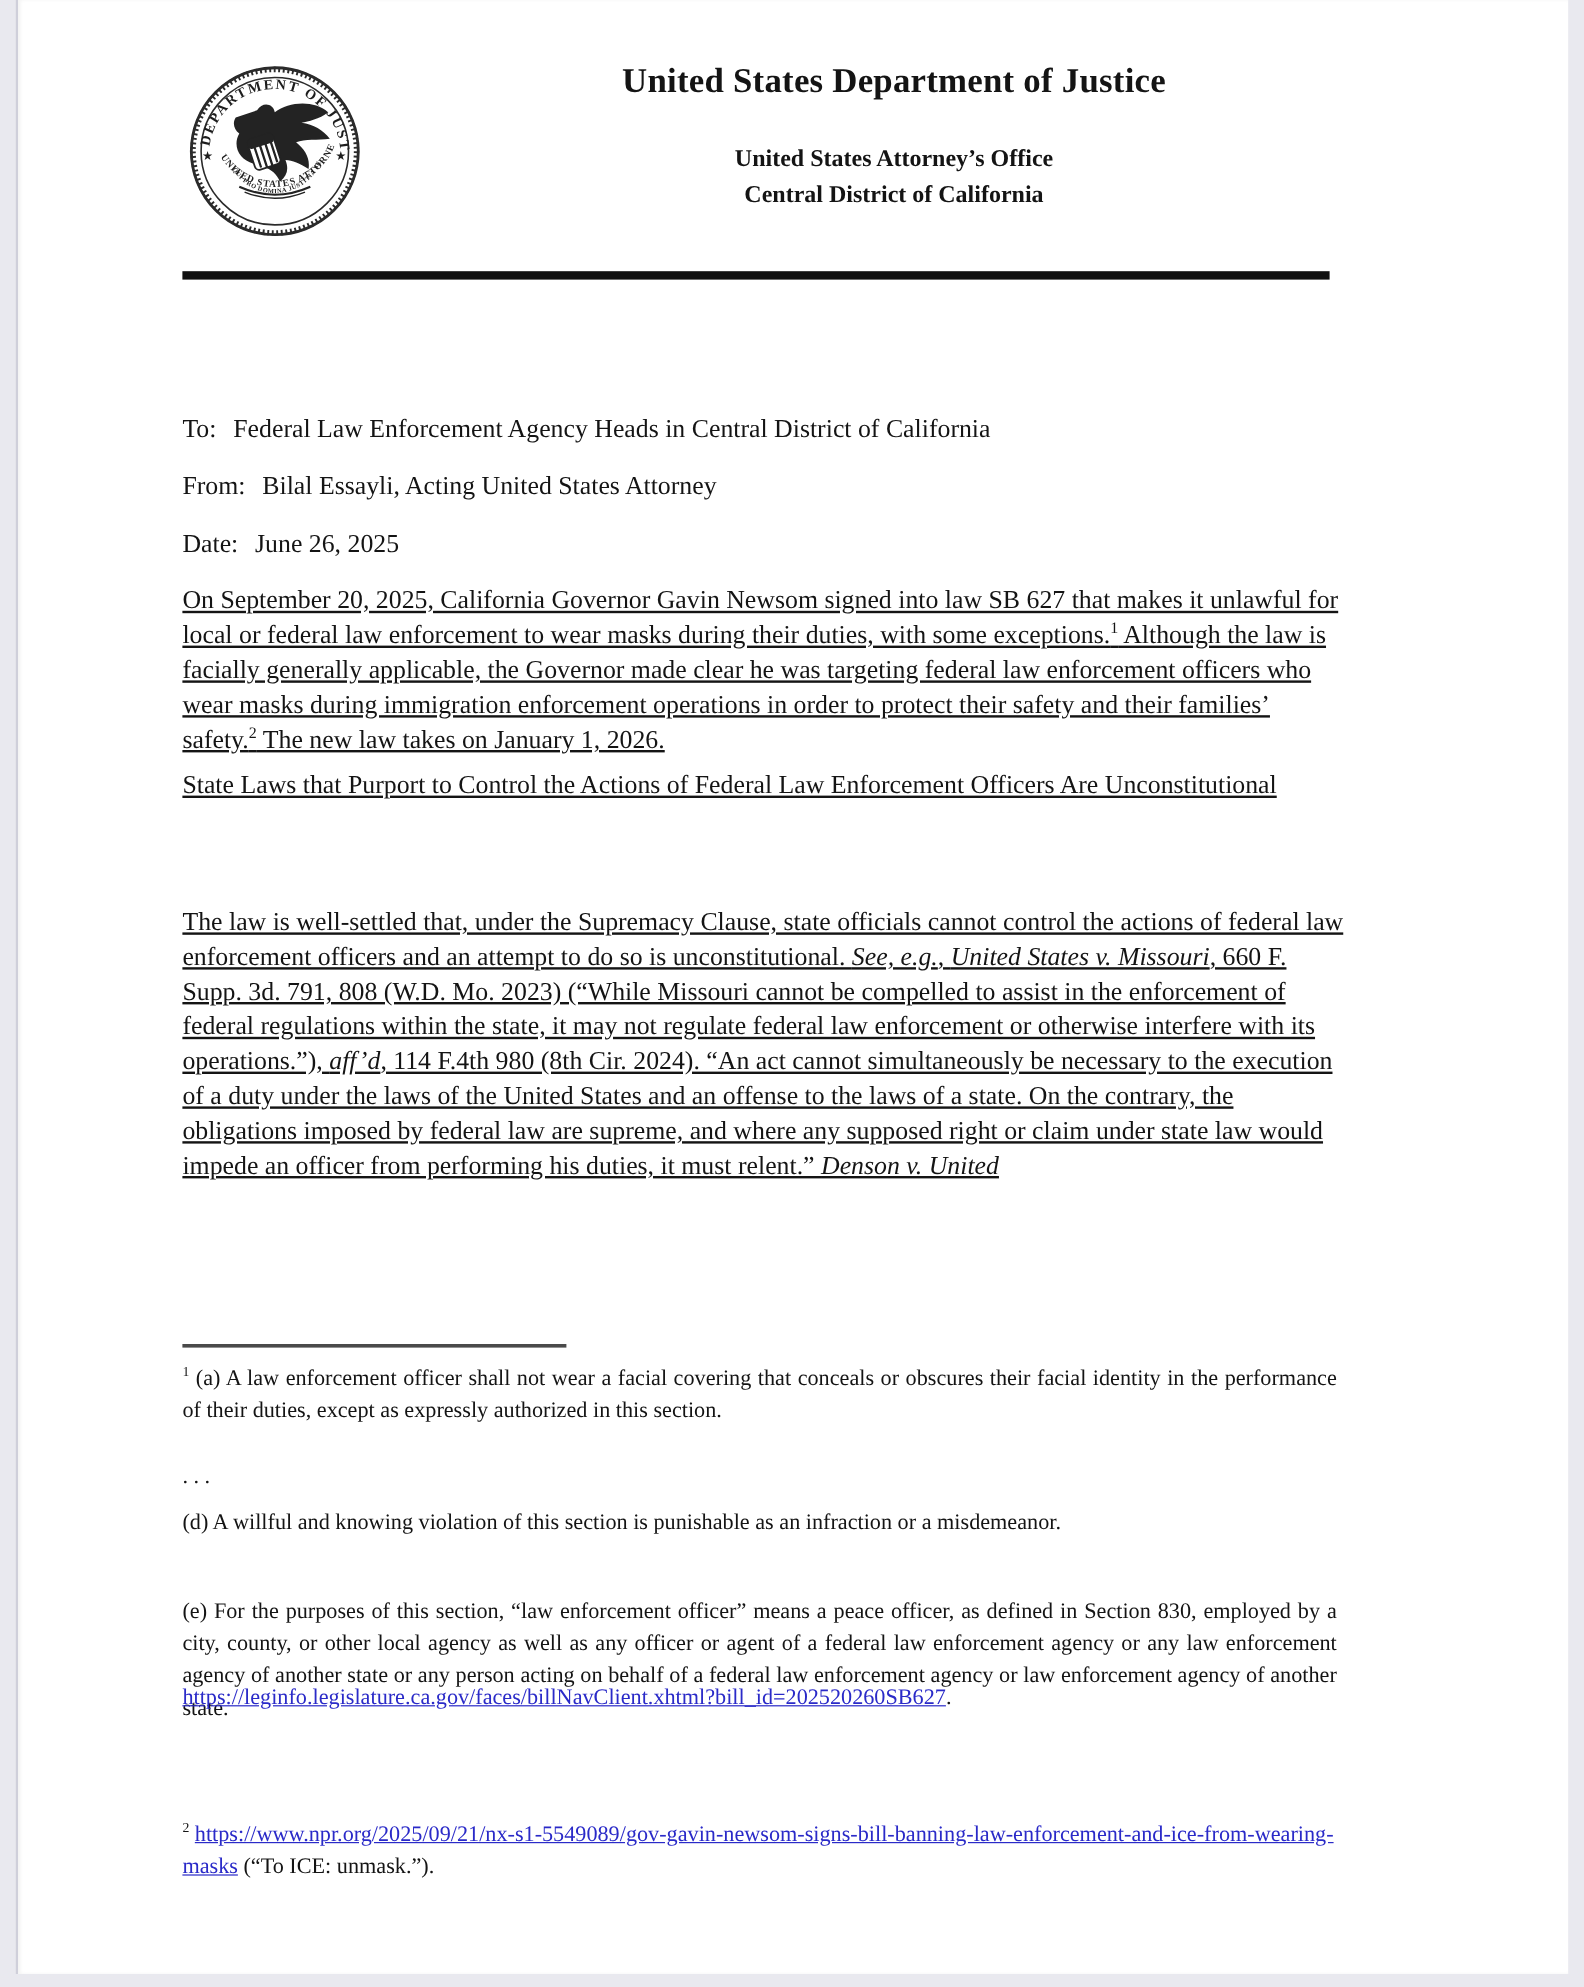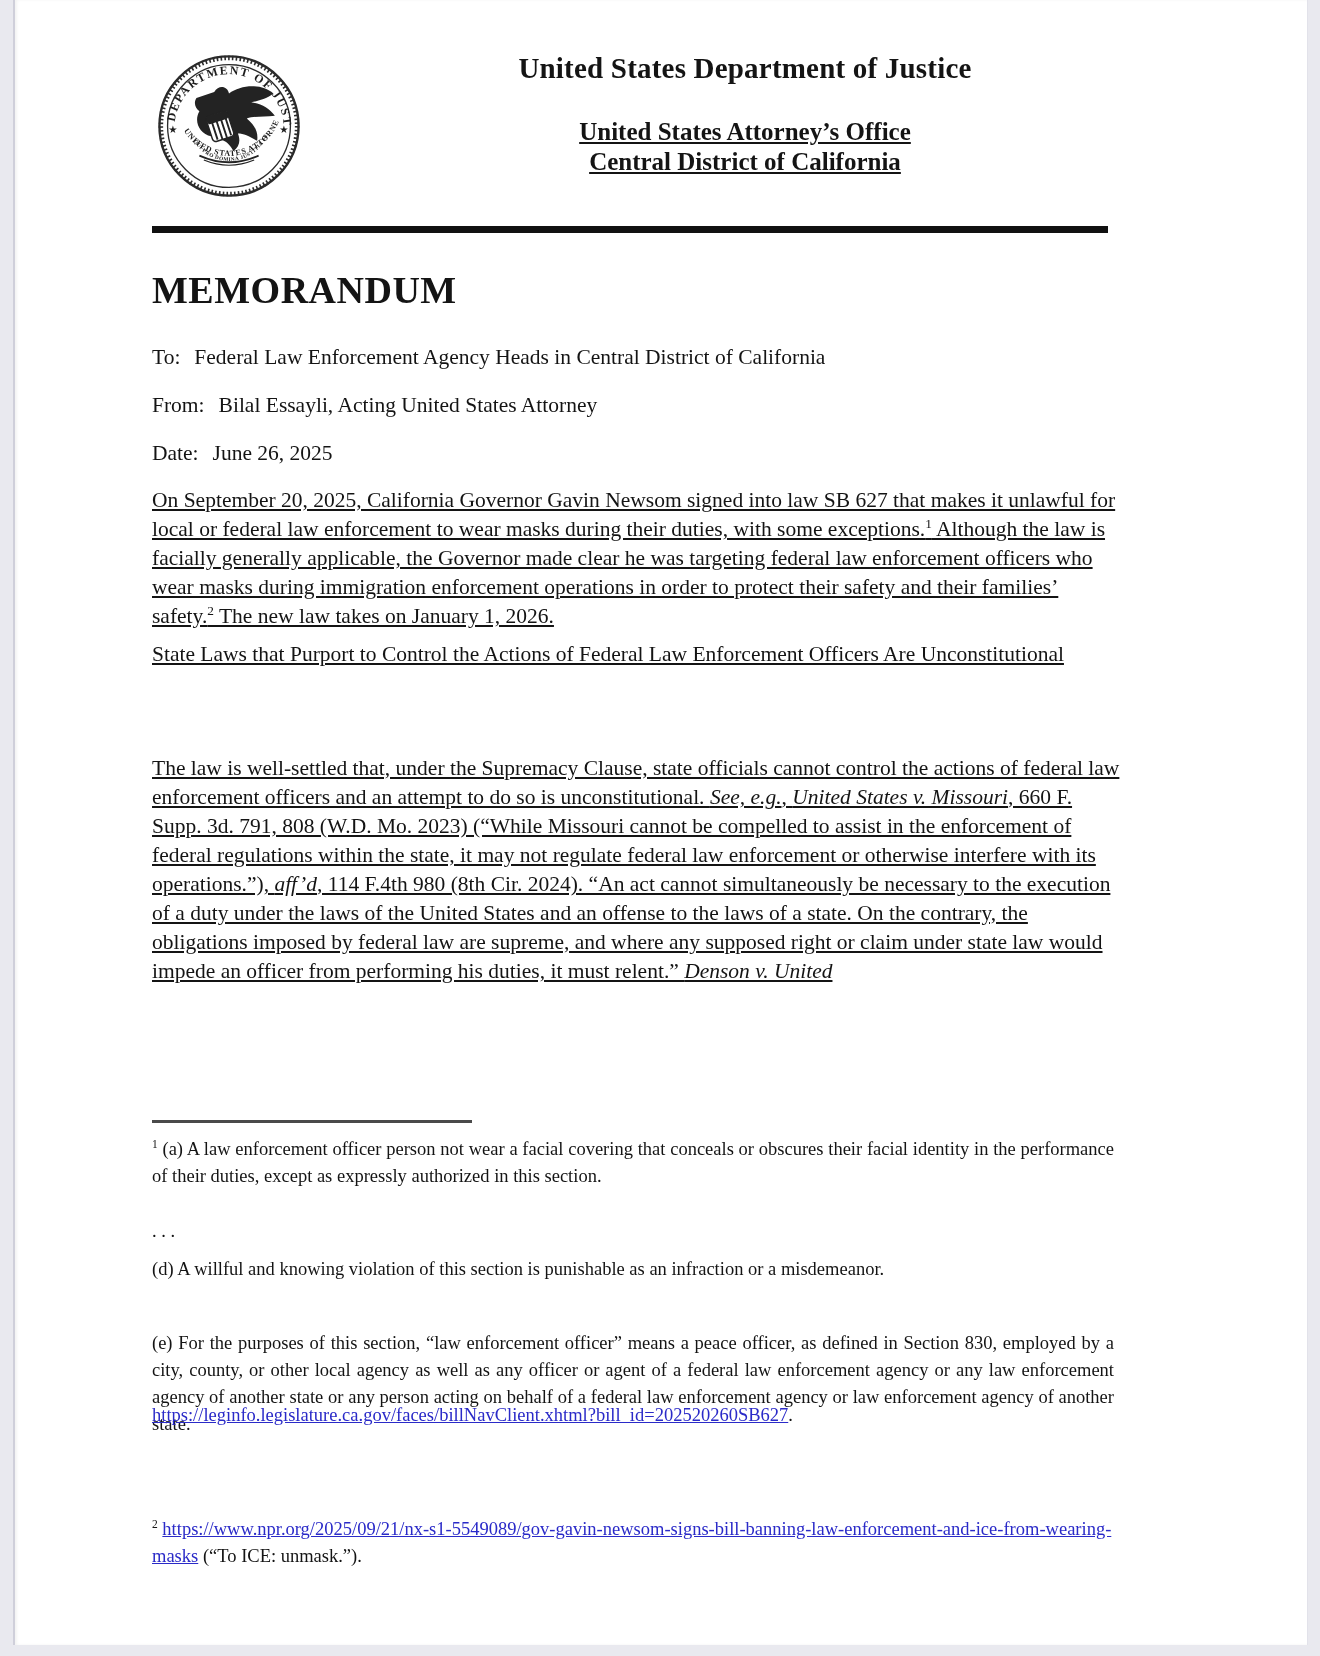--- a/index.html
+++ b/index.html
@@ -16,21 +16,21 @@
     border-left:2px solid #cfcfda;
     border-right:1px solid #e2e2ea;
     box-shadow:inset 2px 0 3px rgba(0,0,0,0.05);
   }
   .abs{position:absolute;}
 
   
   .seal-wrap{left:140px;top:50px;width:148px;height:152px;}
   .header-block{left:390px;top:52px;width:680px;text-align:center;}
   .hdr-title{font-size:29px;font-weight:bold;letter-spacing:0.2px;}
-  .hdr-sub{font-size:25px;font-weight:bold;line-height:30px;text-decoration:underline;}
+  .hdr-sub{font-size:20px;font-weight:bold;line-height:30px;}
   .hdr-sub-wrap{margin-top:32px;}
   .rule{left:137px;top:226px;width:956px;height:7px;background:#111111;}
 
   
   .memo-title{left:137px;top:268px;font-size:38px;font-weight:bold;letter-spacing:0.5px;}
   .meta{left:137px;font-size:21.5px;}
   .meta .lbl{display:inline-block;}
   .meta .val{display:inline-block;margin-left:14px;}
 
   
@@ -86,41 +86,40 @@
   <div class="abs header-block">
     <div class="hdr-title">United States Department of Justice</div>
     <div class="hdr-sub-wrap">
       <div class="hdr-sub">United States Attorney’s Office</div>
       <div class="hdr-sub">Central District of California</div>
     </div>
   </div>
 
   <div class="abs rule"></div>
 
-  <div class="abs memo-title">MEMORANDUM</div>
 
   <div class="abs meta" style="top:345px;">
     <span class="lbl">To:</span><span class="val">Federal Law Enforcement Agency Heads in Central District of California</span>
   </div>
   <div class="abs meta" style="top:393px;">
     <span class="lbl">From:</span><span class="val">Bilal Essayli, Acting United States Attorney</span>
   </div>
   <div class="abs meta" style="top:441px;">
     <span class="lbl">Date:</span><span class="val">June 26, 2025</span>
   </div>
 
   <div class="abs bodytext" style="top:486px;"><span>On September 20, 2025, California Governor Gavin Newsom signed into law SB 627 that makes it unlawful for local or federal law enforcement to wear masks during their duties, with some exceptions.</span><span class="sup">1</span><span>  Although the law is facially generally applicable, the Governor made clear he was targeting federal law enforcement officers who wear masks during immigration enforcement operations in order to protect their safety and their families’ safety.</span><span class="sup">2</span><span> The new law takes on January 1, 2026.</span></div>
 
   <div class="abs section-heading" style="top:640px;">State Laws that Purport to Control the Actions of Federal Law Enforcement Officers Are Unconstitutional</div>
 
   <div class="abs bodytext" style="top:754px;"><span>The law is well-settled that, under the Supremacy Clause, state officials cannot control the actions of federal law enforcement officers and an attempt to do so is unconstitutional.  </span><span class="i">See, e.g.</span><span>, </span><span class="i">United States v. Missouri</span><span>, 660 F. Supp. 3d. 791, 808 (W.D. Mo. 2023) (“While Missouri cannot be compelled to assist in the enforcement of federal regulations within the state, it may not regulate federal law enforcement or otherwise interfere with its operations.”), </span><span class="i">aff’d</span><span>, 114 F.4th 980 (8th Cir. 2024).  “An act cannot simultaneously be necessary to the execution of a duty under the laws of the United States and an offense to the laws of a state.  On the contrary, the obligations imposed by federal law are supreme, and where any supposed right or claim under state law would impede an officer from performing his duties, it must relent.”  </span><span class="i">Denson v. United</span></div>
 
   <div class="abs fn-rule"></div>
 
-  <div class="abs fn just" style="top:1136px;"><span class="sup">1</span><span> (a) A law enforcement officer person not wear a facial covering that conceals or obscures their facial identity in the performance of their duties, except as expressly authorized in this section.</span></div>
+  <div class="abs fn just" style="top:1136px;"><span class="sup">1</span><span> (a) A law enforcement officer shall not wear a facial covering that conceals or obscures their facial identity in the performance of their duties, except as expressly authorized in this section.</span></div>
 
   <div class="abs fn" style="top:1218px;">. . .</div>
 
   <div class="abs fn" style="top:1256px;">(d) A willful and knowing violation of this section is punishable as an infraction or a misdemeanor.</div>
 
   <div class="abs fn just" style="top:1330px;">(e) For the purposes of this section, “law enforcement officer” means a peace officer, as defined in Section 830, employed by a city, county, or other local agency as well as any officer or agent of a federal law enforcement agency or any law enforcement agency of another state or any person acting on behalf of a federal law enforcement agency or law enforcement agency of another state.</div>
 
   <div class="abs fn" style="top:1402px;"><a class="lnk" href="#">https://leginfo.legislature.ca.gov/faces/billNavClient.xhtml?bill_id=202520260SB627</a><span>.</span></div>
 
   <div class="abs fn" style="top:1516px;"><span class="sup">2</span><span> </span><a class="lnk" href="#">https://www.npr.org/2025/09/21/nx-s1-5549089/gov-gavin-newsom-signs-bill-banning-law-enforcement-and-ice-from-wearing-masks</a><span> (“To ICE:  unmask.”).</span></div>

